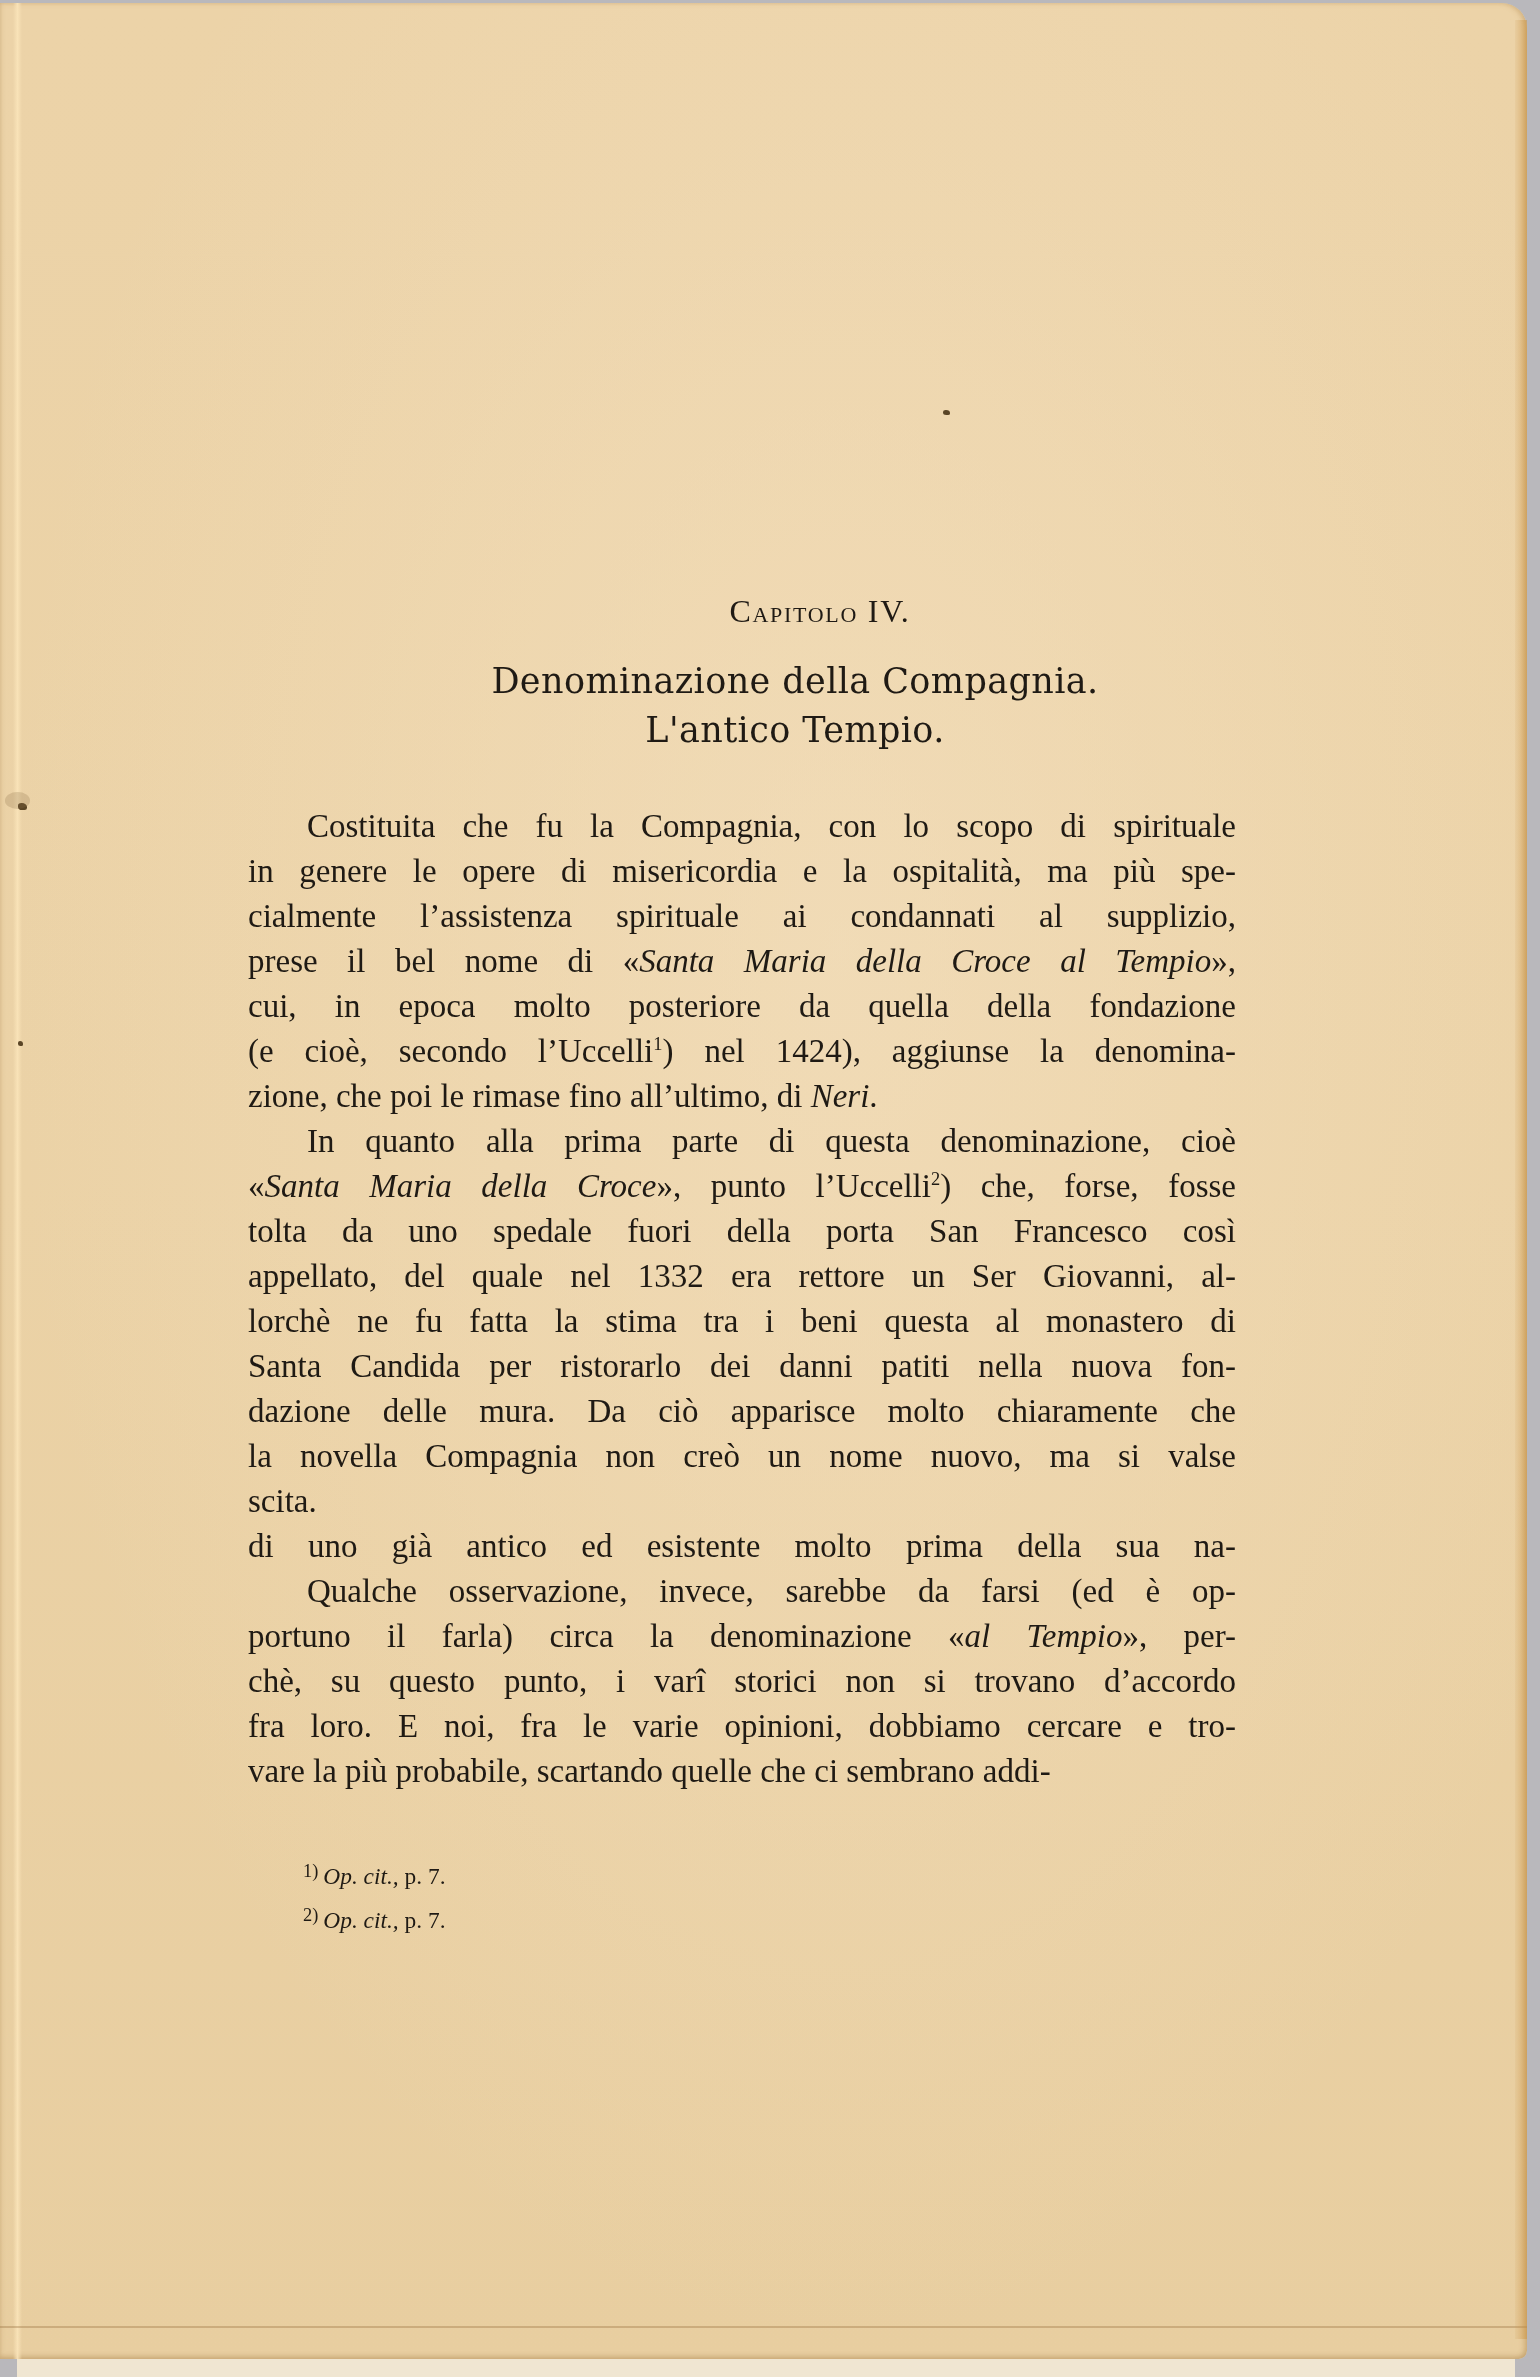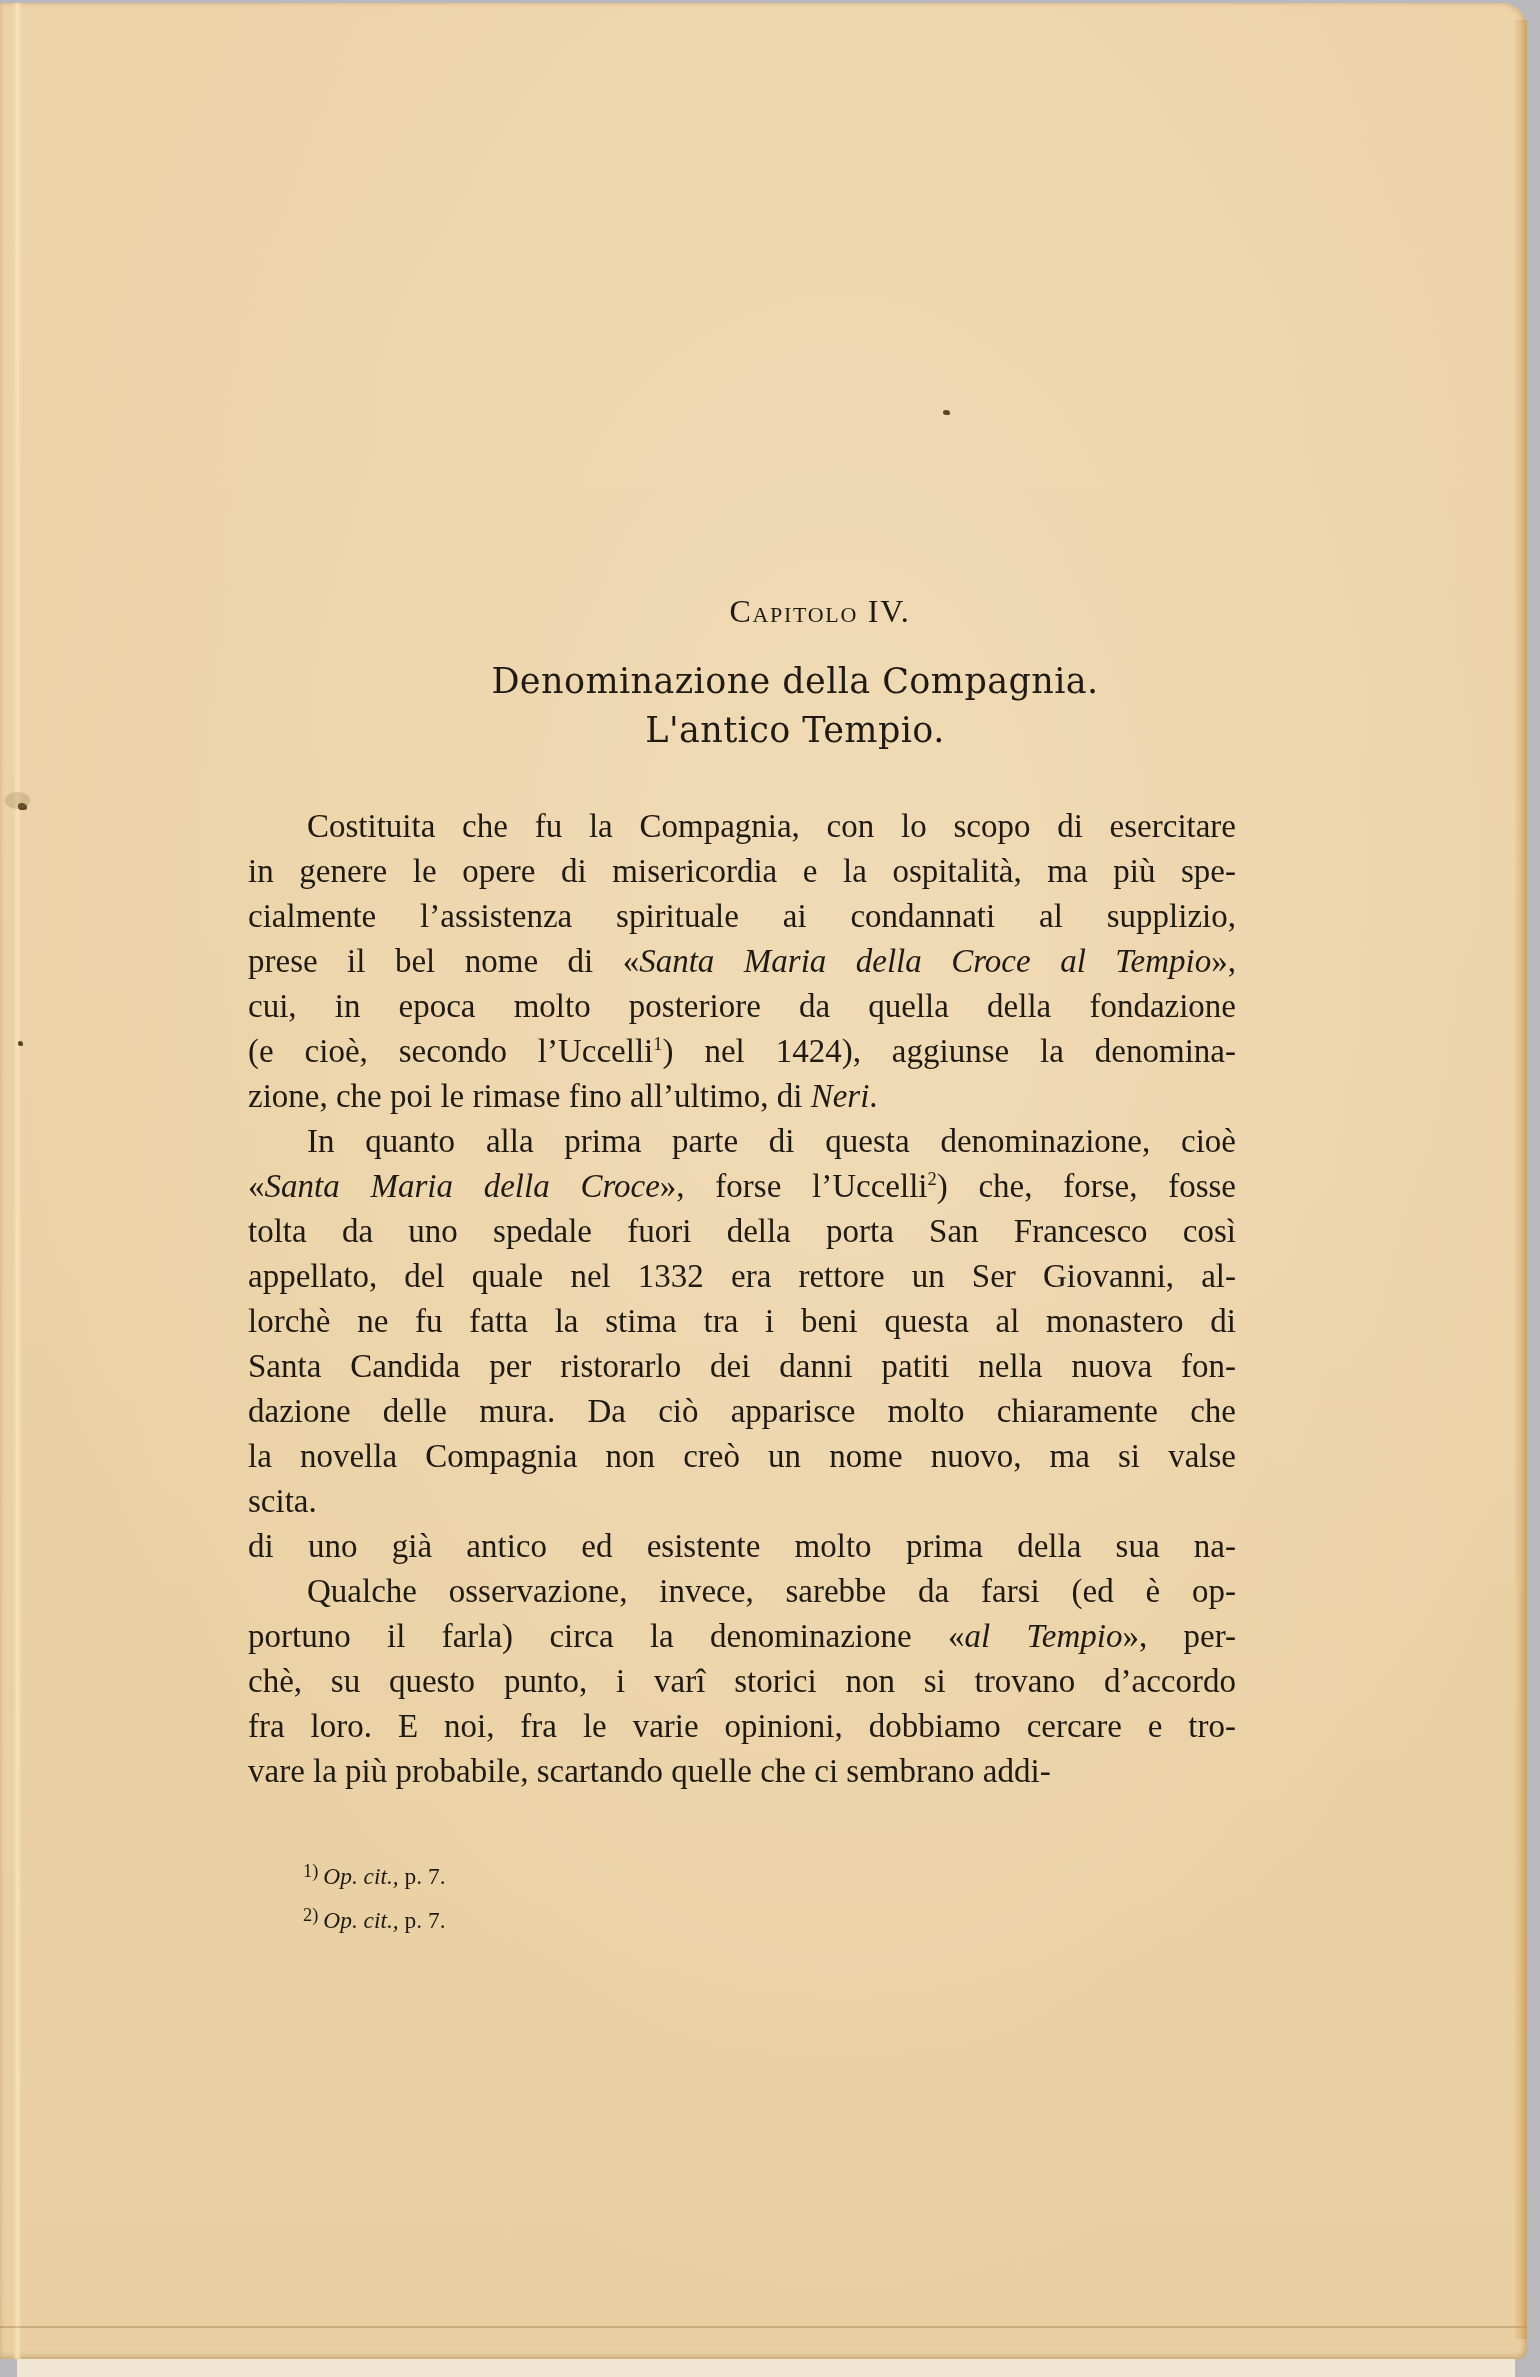--- a/index.html
+++ b/index.html
@@ -157,31 +157,31 @@
 </div>
 
 <div class="chapter-label">
   <span>Capitolo IV.</span>
 </div>
 <div class="heading l1">Denominazione della Compagnia.</div>
 <div class="heading l2">L'antico Tempio.</div>
 
 <div class="body-text" id="body-text">
     <div>
-      <span class="line indent"><span>Costituita che fu la Compagnia, con lo scopo di esercitare</span></span>
+      <span class="line indent"><span>Costituita che fu la Compagnia, con lo scopo di spirituale</span></span>
       <span class="line"><span>in genere le opere di misericordia e la ospitalità, ma più spe-</span></span>
       <span class="line"><span>cialmente l’assistenza spirituale ai condannati al supplizio,</span></span>
       <span class="line"><span>prese il bel nome di «</span><i>Santa Maria della Croce al Tempio</i><span>»,</span></span>
       <span class="line"><span>cui, in epoca molto posteriore da quella della fondazione</span></span>
       <span class="line"><span>(e cioè, secondo l’Uccelli</span><sup>1</sup><span>) nel 1424), aggiunse la denomina-</span></span>
       <span class="line last"><span>zione, che poi le rimase fino all’ultimo, di </span><i>Neri</i><span>.</span></span>
     </div>
     <div>
       <span class="line indent"><span>In quanto alla prima parte di questa denominazione, cioè</span></span>
-      <span class="line"><span>«</span><i>Santa Maria della Croce</i><span>», forse l’Uccelli</span><sup>2</sup><span>) che, forse, fosse</span></span>
+      <span class="line"><span>«</span><i>Santa Maria della Croce</i><span>», punto l’Uccelli</span><sup>2</sup><span>) che, forse, fosse</span></span>
       <span class="line"><span>tolta da uno spedale fuori della porta San Francesco così</span></span>
       <span class="line"><span>appellato, del quale nel 1332 era rettore un Ser Giovanni, al-</span></span>
       <span class="line"><span>lorchè ne fu fatta la stima tra i beni questa al monastero di</span></span>
       <span class="line"><span>Santa Candida per ristorarlo dei danni patiti nella nuova fon-</span></span>
       <span class="line"><span>dazione delle mura. Da ciò apparisce molto chiaramente che</span></span>
       <span class="line"><span>la novella Compagnia non creò un nome nuovo, ma si valse</span></span>
       <span class="line last"><span>scita.</span></span>
       <span class="line"><span>di uno già antico ed esistente molto prima della sua na-</span></span>
     </div>
     <div>

